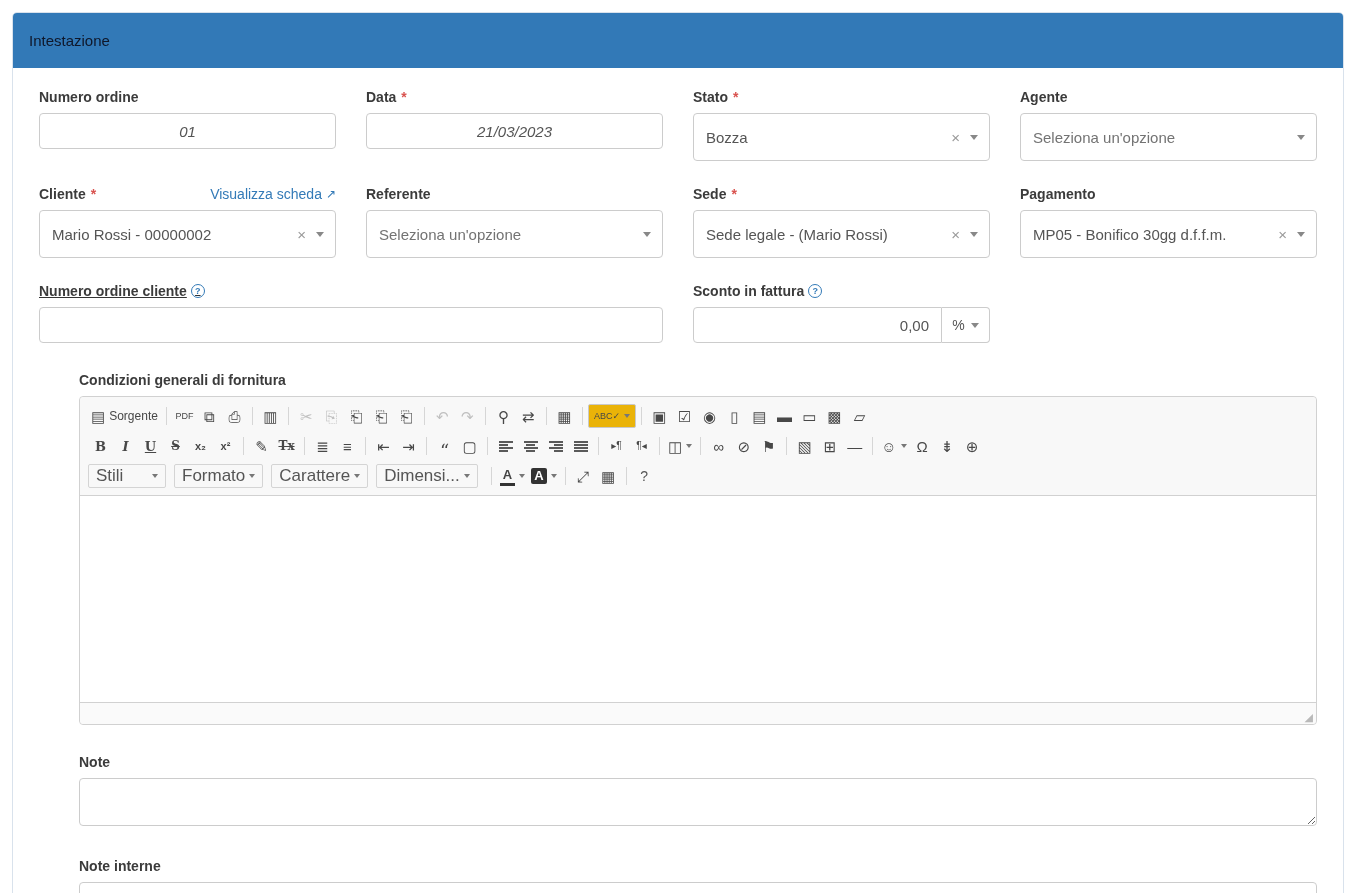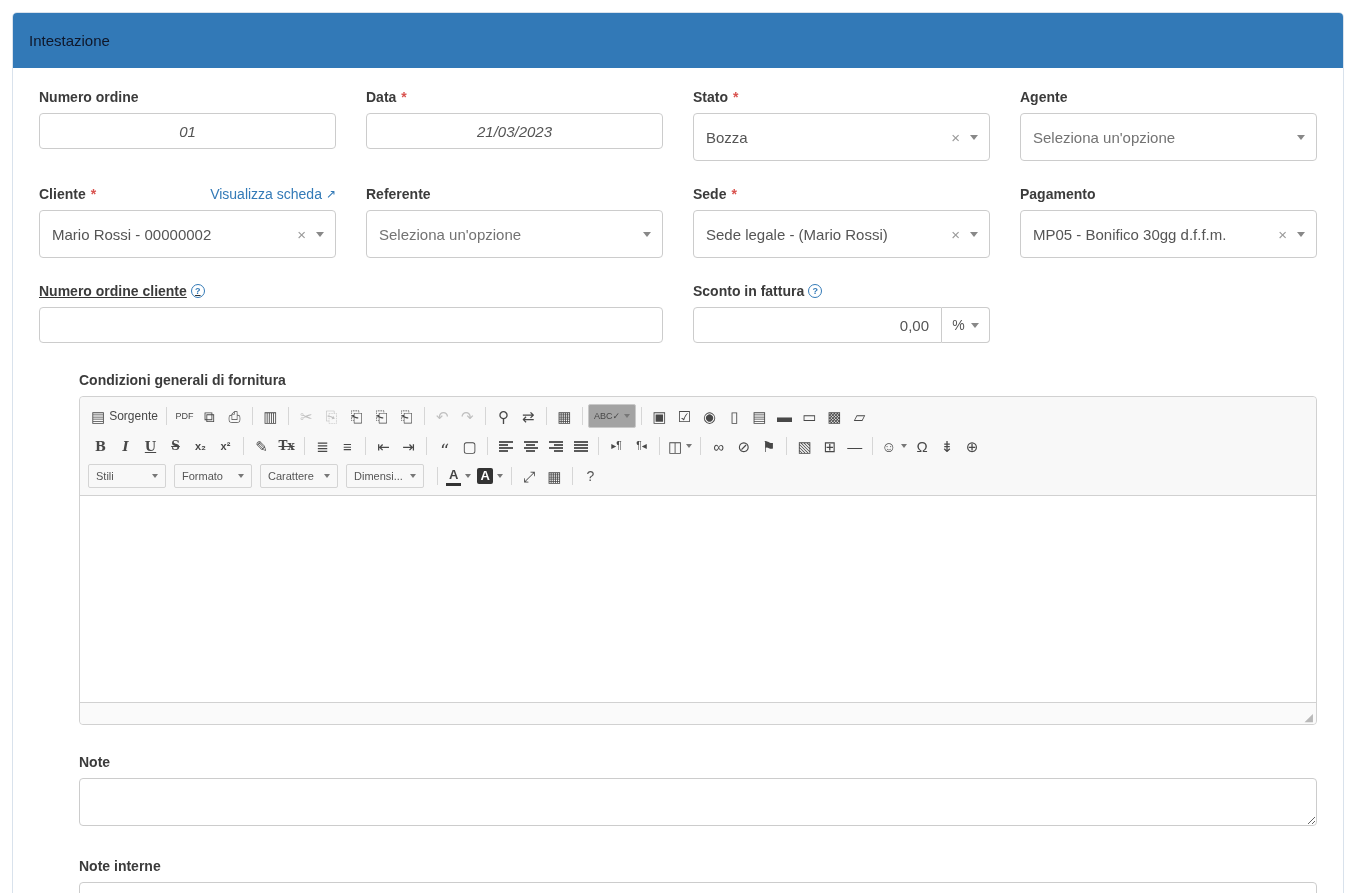--- a/index.html
+++ b/index.html
@@ -36,28 +36,28 @@
 
   .section { margin-top:28px;padding-left:40px; }
   .section > .label-row { margin-bottom:8px; }
 
   
   .editor { border:1px solid #d1d1d1; border-radius:4px; }
   .toolbar { background:#f8f8f8; border-bottom:1px solid #d1d1d1; padding:4px 8px; border-radius:4px 4px 0 0; }
   .tb-row { display:flex; align-items:center; flex-wrap:wrap; padding:3px 0; }
   .tb-btn { display:inline-flex; align-items:center; justify-content:center; min-width:25px; height:24px; padding:0 3px; border-radius:2px; color:#484848; cursor:pointer; text-decoration:none; gap:4px; }
   .tb-btn.disabled { color:#c0c0c0; cursor:default; }
-  .tb-btn.boxed { border:1px solid #c9c9c9; background:#a3a3a3; padding:0 5px; }
+  .tb-btn.boxed { border:1px solid #c9c9c9; background:#eab308; padding:0 5px; }
   .tb-ico { font-size:15px; line-height:1; }
   .tb-text { font-size:12px; color:#474747; }
   .tb-sep { width:1px; height:18px; background:#d6d6d6; margin:0 5px; flex:0 0 auto; }
   .tb-mini { font-size:9px; font-weight:normal; line-height:1; letter-spacing:0; }
   .tb-caret { width:0; height:0; border-left:3.5px solid transparent; border-right:3.5px solid transparent; border-top:4px solid #777; }
   .tb-combo { border:1px solid #d4d4d4; background:#f8f8f8; height:24px; padding:0 7px; margin-right:8px; min-width:78px; justify-content:space-between; color:#555; }
-  .tb-combo-text { font-size:11px; }
+  .tb-combo-text { font-size:17px; }
   .fb { font-size:13px; font-weight:bold; font-family:"DejaVu Serif", serif; }
   .fi { font-size:13px; font-style:italic; font-weight:bold; font-family:"DejaVu Serif", serif; }
   .fu { font-size:13px; font-weight:bold; text-decoration:underline; font-family:"DejaVu Serif", serif; }
   .fs { font-size:12px; font-weight:bold; text-decoration:line-through; font-family:"DejaVu Serif", serif; }
   .fxs { font-size:11px; font-weight:bold; }
   .fq { font-size:18px; font-family:"DejaVu Serif", serif; line-height:0.5; transform:translateY(4px); }
   .fd { font-size:10px; }
   .fh { font-size:14px; color:#555; }
   .align { width:14px; height:12px; position:relative; display:inline-block; }
   .align::before { content:""; position:absolute; top:1px; left:0; width:14px; height:2px; background:#5a5a5a; box-shadow:0 6px 0 #5a5a5a; }

